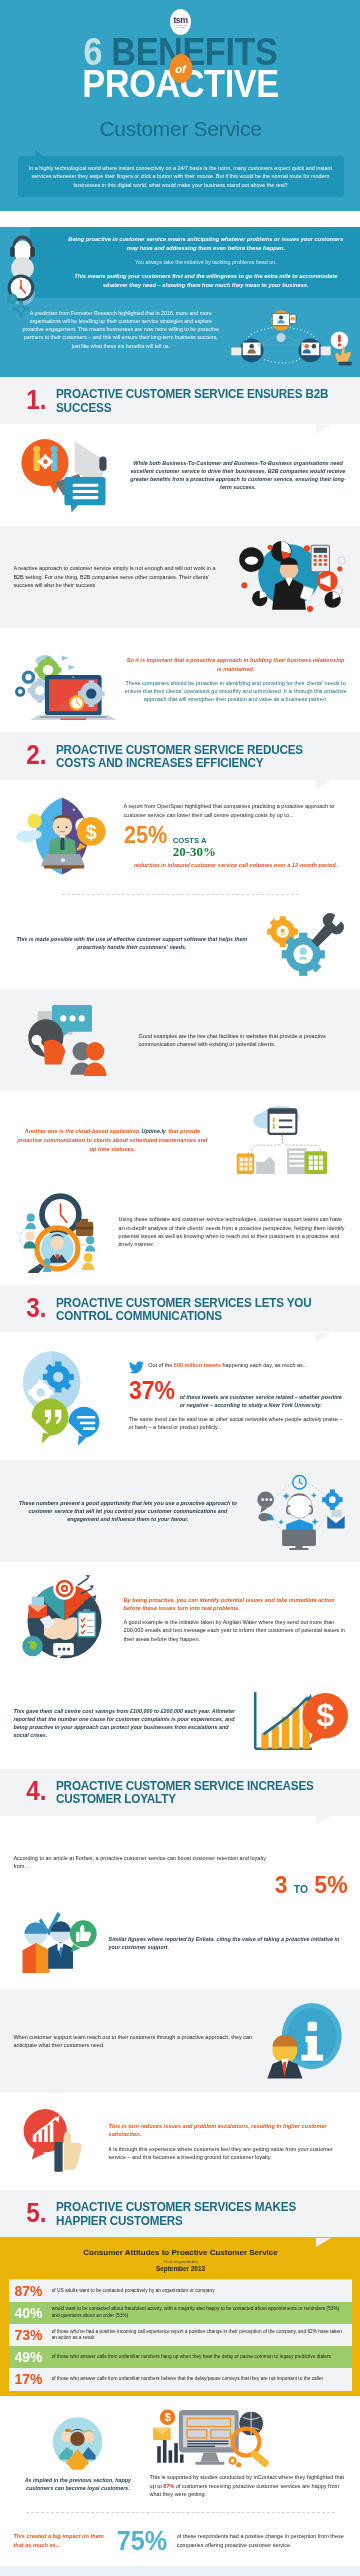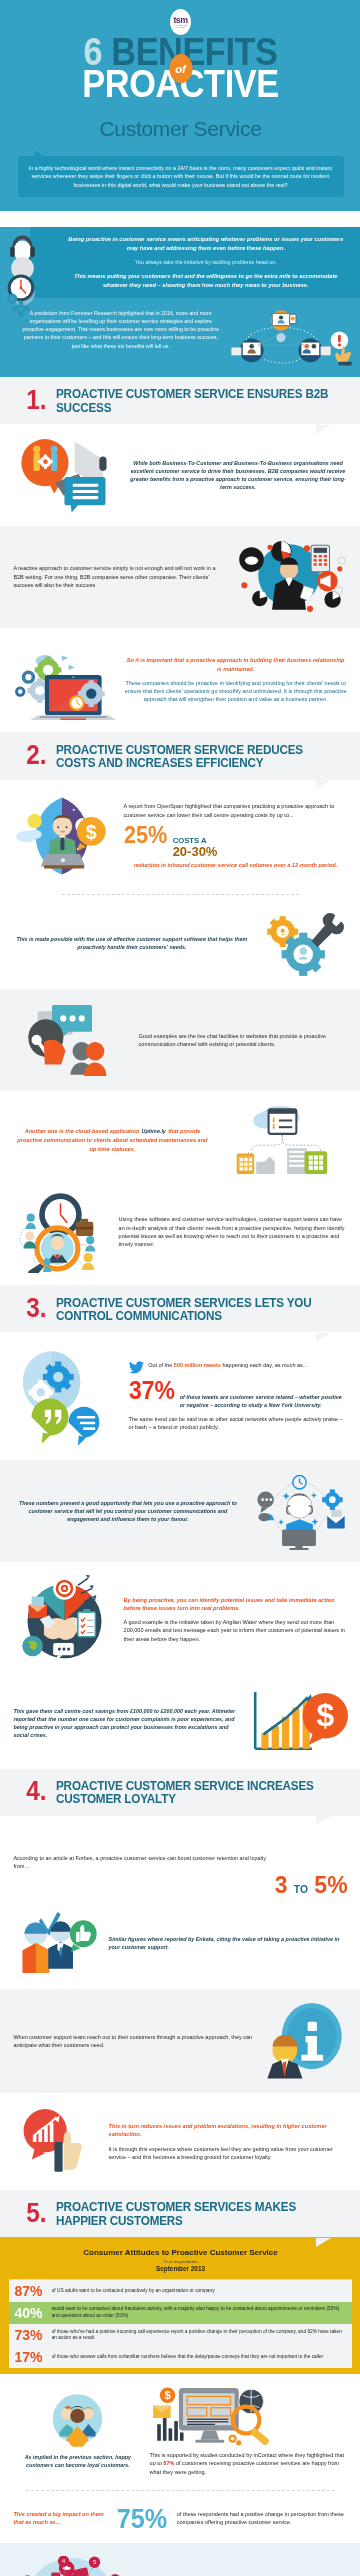--- a/index.html
+++ b/index.html
@@ -142,22 +142,22 @@
 
   
   .stat-row { display: flex; align-items: baseline; gap: 1px; }
   .stat-25 {
     font-size: 24px; font-weight: bold; color: #f08a24; line-height: .9;
     font-family: "Liberation Sans Narrow","Liberation Sans", sans-serif;
     transform: scaleX(.9); transform-origin: left;
   }
   .stat-witha { font-size: 7.7px; font-weight: bold; color: #1b6b86; line-height: 1.05;
     font-family: "Liberation Sans Narrow","Liberation Sans", sans-serif; }
-  .stat-2030 { font-size: 13px; font-weight: bold; color: #a16207; line-height: 1;
-    font-family: Liberation Sans, sans-serif; }
+  .stat-2030 { font-size: 13px; font-weight: bold; color: #15803d; line-height: 1;
+    font-family: Liberation Serif, serif; }
   .stat-red {
     font-size: 25px; font-weight: bold; color: #e8331f; line-height: .86;
     font-family: "Liberation Sans Narrow","Liberation Sans", sans-serif;
     transform: scaleX(.92); transform-origin: left;
   }
   .stat-35 { font-size: 23px; font-weight: bold; color: #e8541e; line-height: .9;
     font-family: "Liberation Sans Narrow","Liberation Sans", sans-serif; margin-top: 47px; }
   .stat-35 .to { font-size: 10.3px; color: #1b6b86; }
   .stat-75 {
     font-size: 28px; font-weight: bold; color: #4fb3d4; line-height: .9;
@@ -941,20 +941,24 @@
         <div class="att-pct orange">87%</div>
         <div class="att-desc">of US adults want to be contacted proactively by an organization or company</div>
       </div>
       <div class="att-item green">
         <div class="att-pct white">40%</div>
         <div class="att-desc">would want to be contacted about fraudulent activity, with a majority also happy to be contacted about appointments or reminders (53%) and questions about an order (51%)</div>
       </div>
       <div class="att-item alt">
         <div class="att-pct orange">73%</div>
         <div class="att-desc">of those who've had a positive incoming call experience report a positive change in their perception of the company, and 62% have taken an action as a result</div>
+      </div>
+      <div class="att-item green">
+        <div class="att-pct white">49%</div>
+        <div class="att-desc">of those who answer calls from unfamiliar numbers hang up when they hear the delay or pause common to legacy predictive dialers</div>
       </div>
       <div class="att-item alt">
         <div class="att-pct orange">17%</div>
         <div class="att-desc">of those who answer calls from unfamiliar numbers believe that the delay/pause conveys that they are not important to the caller</div>
       </div>
     </div>
   </div>
 
   <div class="row white">
     <div style="flex:none;width:129px;">

